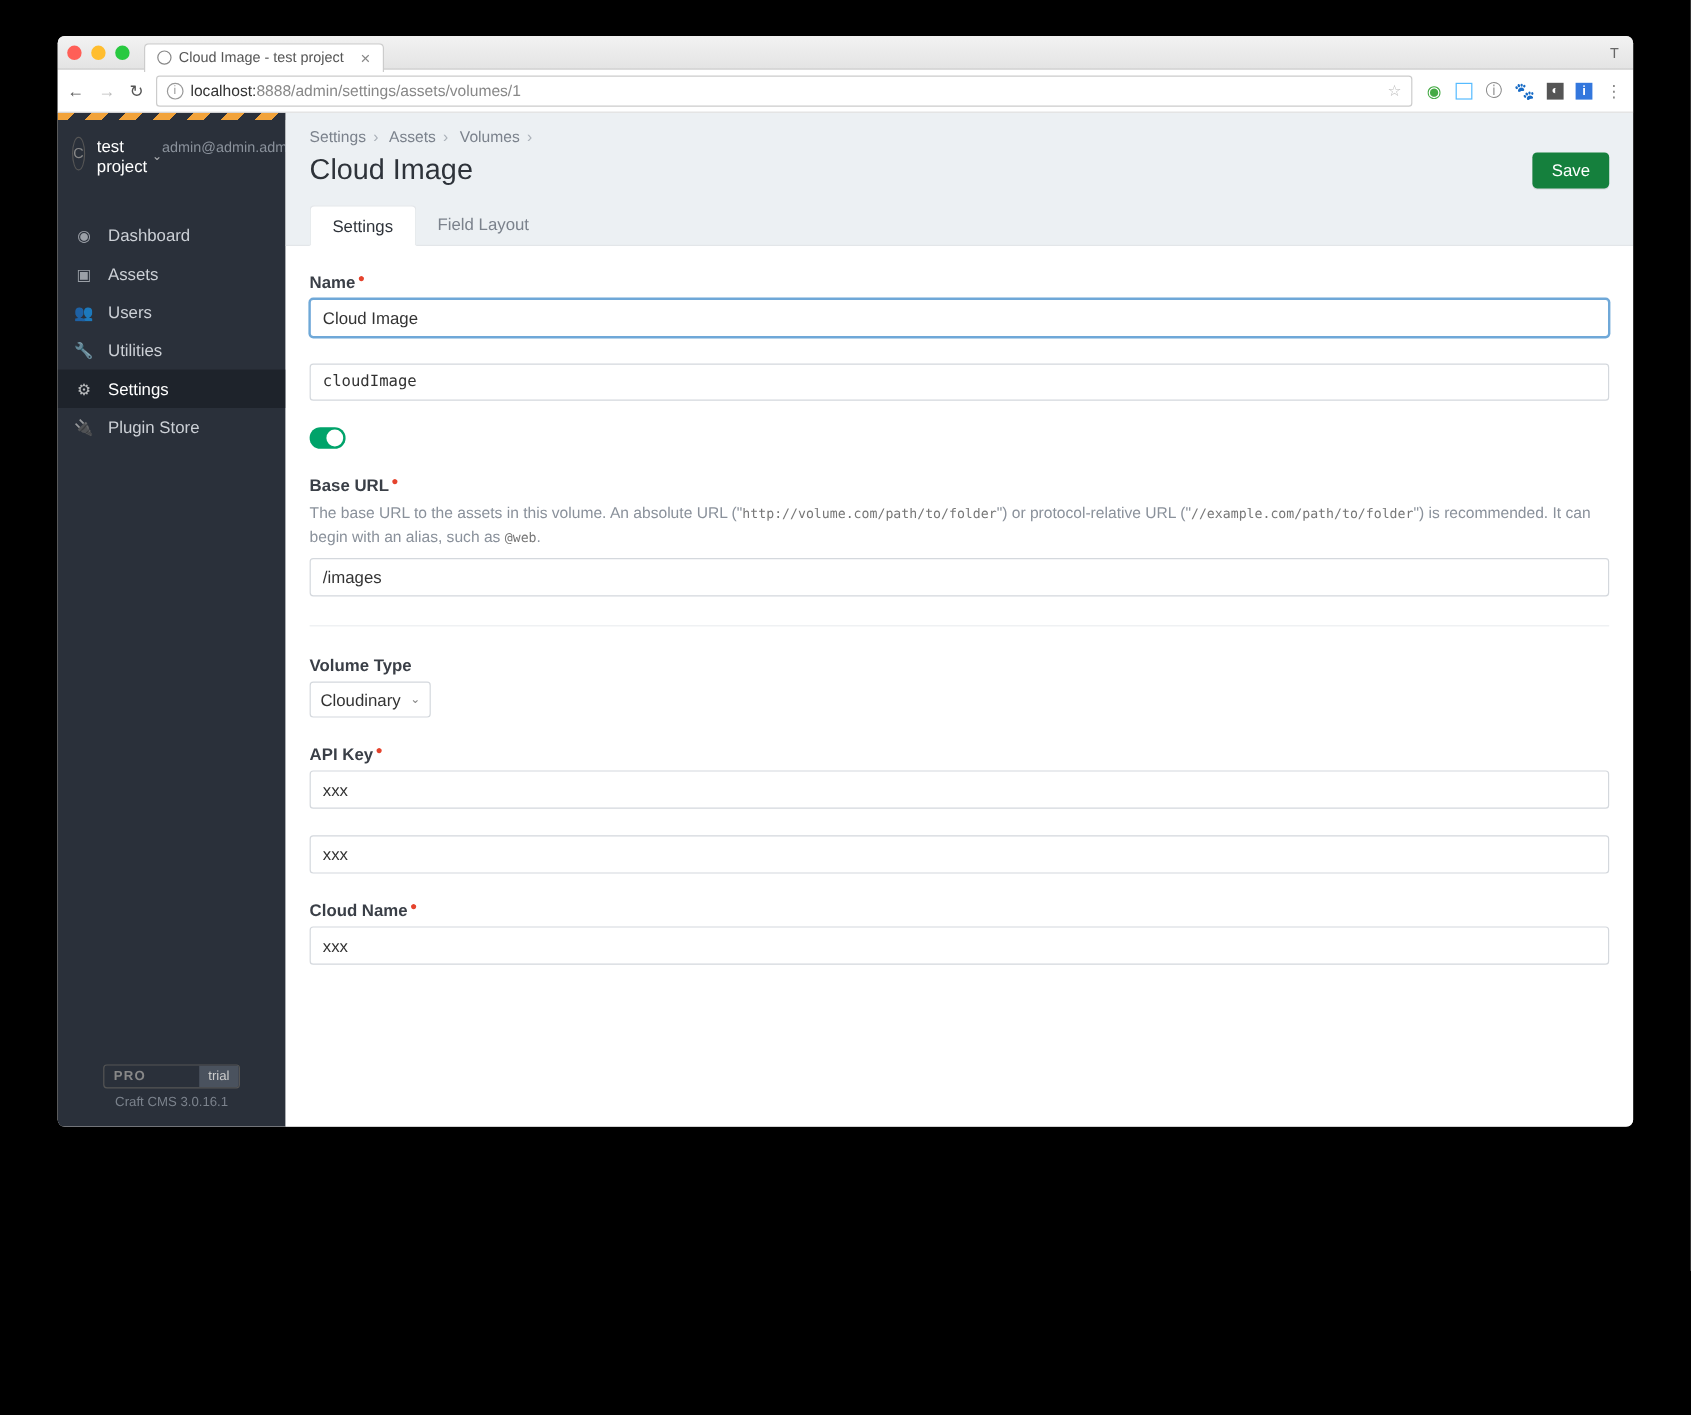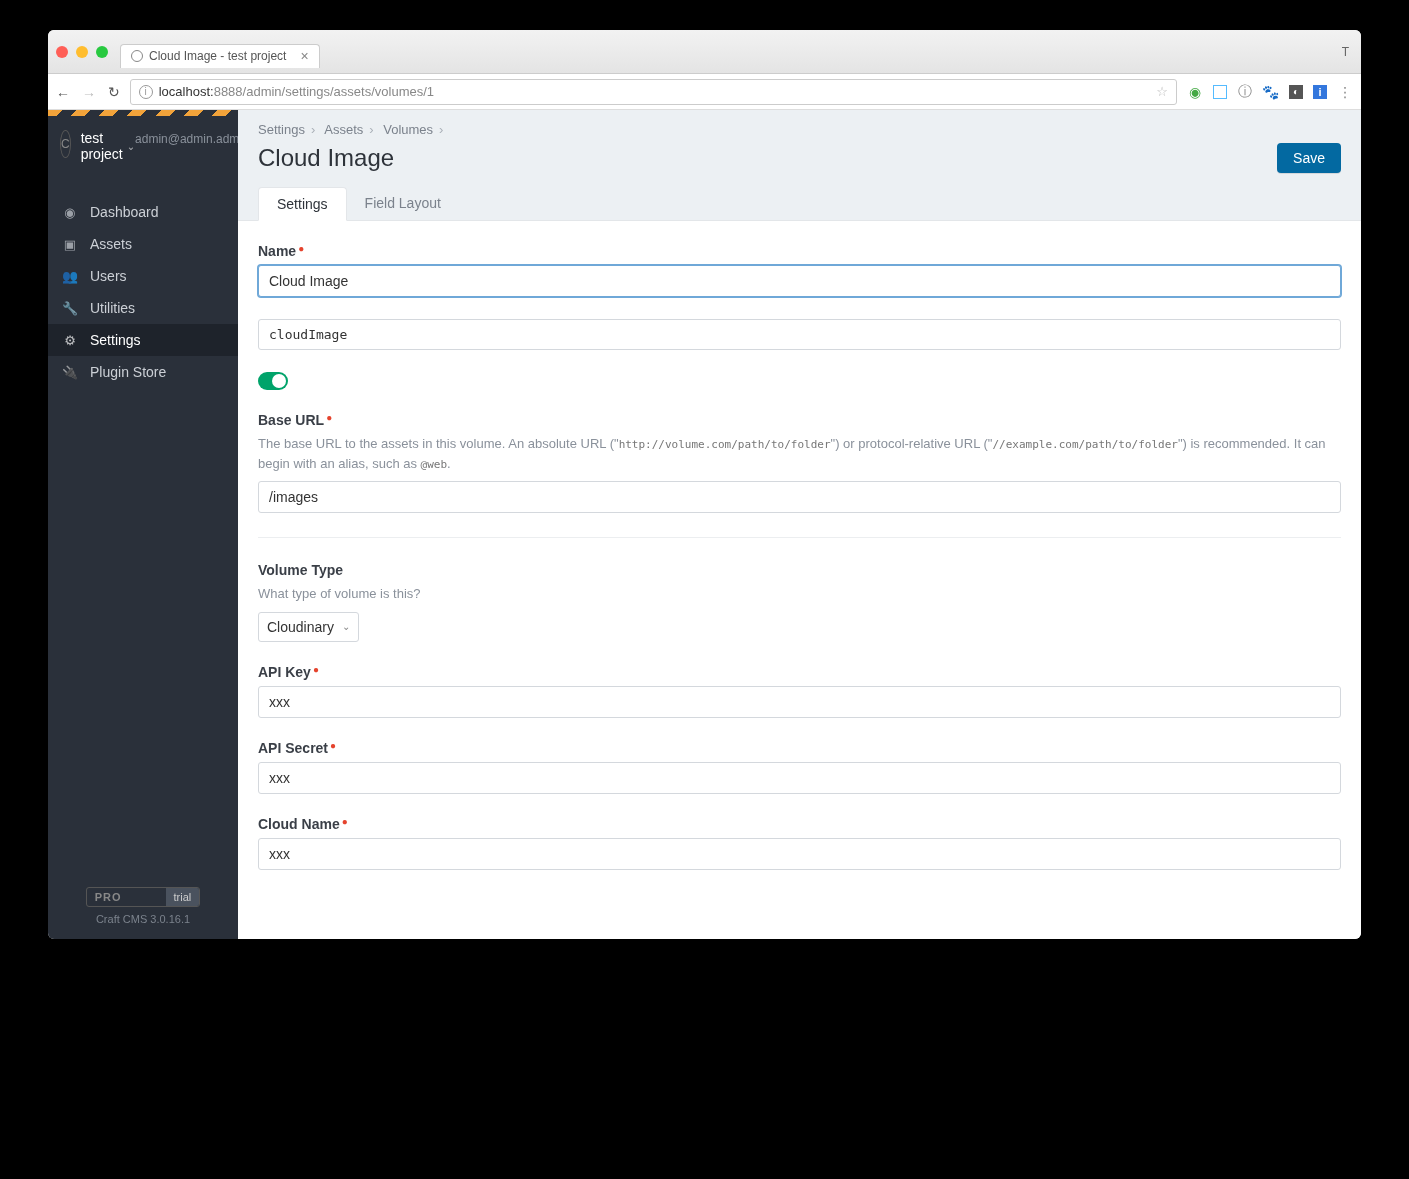--- a/index.html
+++ b/index.html
@@ -1,21 +1,21 @@
 <!DOCTYPE html>
 <html><head>
 <meta charset="utf-8">
 <style>
 * { box-sizing: border-box; margin: 0; padding: 0; }
 body { font-family: -apple-system, BlinkMacSystemFont, "Segoe UI", Helvetica, Arial, sans-serif; background: #000; }
 .window { width: 1409px; height: 1179px; padding: 30px 48px 240px 48px; }
 .browser { width: 100%; height: 100%; background: #e8e8e8; border-radius: 6px; overflow: hidden; display: flex; flex-direction: column; box-shadow: 0 10px 40px rgba(0,0,0,0.5); }
 
 
-.titlebar { height: 44px; background: linear-gradient(#f2f2f2,#e4e4e4); display: flex; align-items: center; padding: 0 8px; border-bottom: 1px solid #ccc; position: relative; }
+.titlebar { height: 28px; background: linear-gradient(#f2f2f2,#e4e4e4); display: flex; align-items: center; padding: 0 8px; border-bottom: 1px solid #ccc; position: relative; }
 .traffic { display: flex; gap: 8px; }
 .dot { width: 12px; height: 12px; border-radius: 50%; }
 .dot.r { background:#ff5f57; } .dot.y { background:#ffbd2e; } .dot.g { background:#28c940; }
 .tab { margin-left: 12px; background: #fff; border: 1px solid #ccc; border-bottom: none; border-radius: 4px 4px 0 0; height: 24px; display: flex; align-items: center; padding: 0 10px; font-size: 12px; color: #555; gap:6px; position: relative; top:4px; }
 .tab .close { margin-left:8px; color:#888; font-size:14px; }
 .titlebar .profile { position:absolute; right:12px; font-size:12px; color:#666; }
 .toolbar { height: 36px; background: #fff; border-bottom: 1px solid #ddd; display: flex; align-items: center; padding: 0 8px; gap: 10px; font-size: 14px; color: #555; }
 .nav-icons { display:flex; gap:12px; align-items:center; }
 .addr { flex:1; height:26px; border:1px solid #ccc; border-radius:3px; display:flex; align-items:center; padding:0 8px; font-size:13px; color:#333; }
 .addr .info { width:14px;height:14px;border:1px solid #999;border-radius:50%;display:flex;align-items:center;justify-content:center;font-size:10px;color:#999;margin-right:6px; }
@@ -41,21 +41,21 @@
 .pro-badge .p { padding:3px 8px; color:#888; font-weight:bold; letter-spacing:1px; }
 .pro-badge .t { padding:3px 8px; background:#4a525e; color:#ccc; }
 
 .main { flex:1; background:#fff; display:flex; flex-direction:column; overflow:auto; }
 .header-region { background:#ecf0f3; border-bottom:1px solid #e3e6e9; }
 .crumbbar { padding:12px 20px 0; font-size:13px; color:#7b828c; display:flex; align-items:center; justify-content:space-between; }
 .crumbs a { color:#7b828c; text-decoration:none; }
 .crumbs .sep { margin:0 6px; color:#aab0b8; }
 .page-row { padding:6px 20px 14px; display:flex; align-items:center; justify-content:space-between; }
 .page-title { font-size:24px; font-weight:400; color:#2e333a; }
-.save-btn { background:#0369a1; color:#fff; border:none; padding:7px 16px; border-radius:4px; font-size:14px; cursor:pointer; box-shadow:0 1px 0 rgba(0,0,0,0.1); }
+.save-btn { background:#15803d; color:#fff; border:none; padding:7px 16px; border-radius:4px; font-size:14px; cursor:pointer; box-shadow:0 1px 0 rgba(0,0,0,0.1); }
 .tabs { display:flex; padding:0 20px; }
 .tab-item { padding:8px 18px; font-size:14px; color:#7b828c; cursor:pointer; }
 .tab-item.active { background:#fff; border:1px solid #e3e6e9; border-bottom:1px solid #fff; border-radius:4px 4px 0 0; margin-bottom:-1px; color:#2e333a; }
 
 .form { padding:22px 20px; }
 .field { margin-bottom:22px; }
 .flabel { display:block; font-size:14px; color:#3a3f47; font-weight:600; margin-bottom:6px; }
 .req { color:#e5432d; font-size:10px; vertical-align:top; margin-left:2px; }
 .help { font-size:13px; color:#8a919b; margin-bottom:8px; line-height:1.5; }
 .help code { font-family: Menlo, monospace; font-size:11px; color:#777; }
@@ -199,34 +199,32 @@
           <div class="help">
             <span>The base URL to the assets in this volume. An absolute URL ("</span><code>http://volume.com/path/to/folder</code><span>") or protocol-relative URL ("</span><code>//example.com/path/to/folder</code><span>") is recommended. It can begin with an alias, such as </span><code>@web</code>.
           </div>
           <input class="text-input" value="/images" style="">
         </div>
 
         <hr class="div">
 
         <div class="field">
           <label class="flabel"><span>Volume Type</span></label>
-          <div class="help">What type of volume is this?</div>
           <div class="select-wrap">
             <span>Cloudinary</span>
             <span class="chev">⌄</span>
           </div>
         </div>
 
         <div class="field">
           <label class="flabel"><span>API Key</span><span class="req">●</span></label>
           <input class="text-input" value="xxx" style="">
         </div>
 
         <div class="field">
-          <label class="flabel"><span>API Secret</span><span class="req">●</span></label>
           <input class="text-input" value="xxx" style="">
         </div>
 
         <div class="field">
           <label class="flabel"><span>Cloud Name</span><span class="req">●</span></label>
           <input class="text-input" value="xxx" style="">
         </div>
       </div>
     </div>
   </div>

